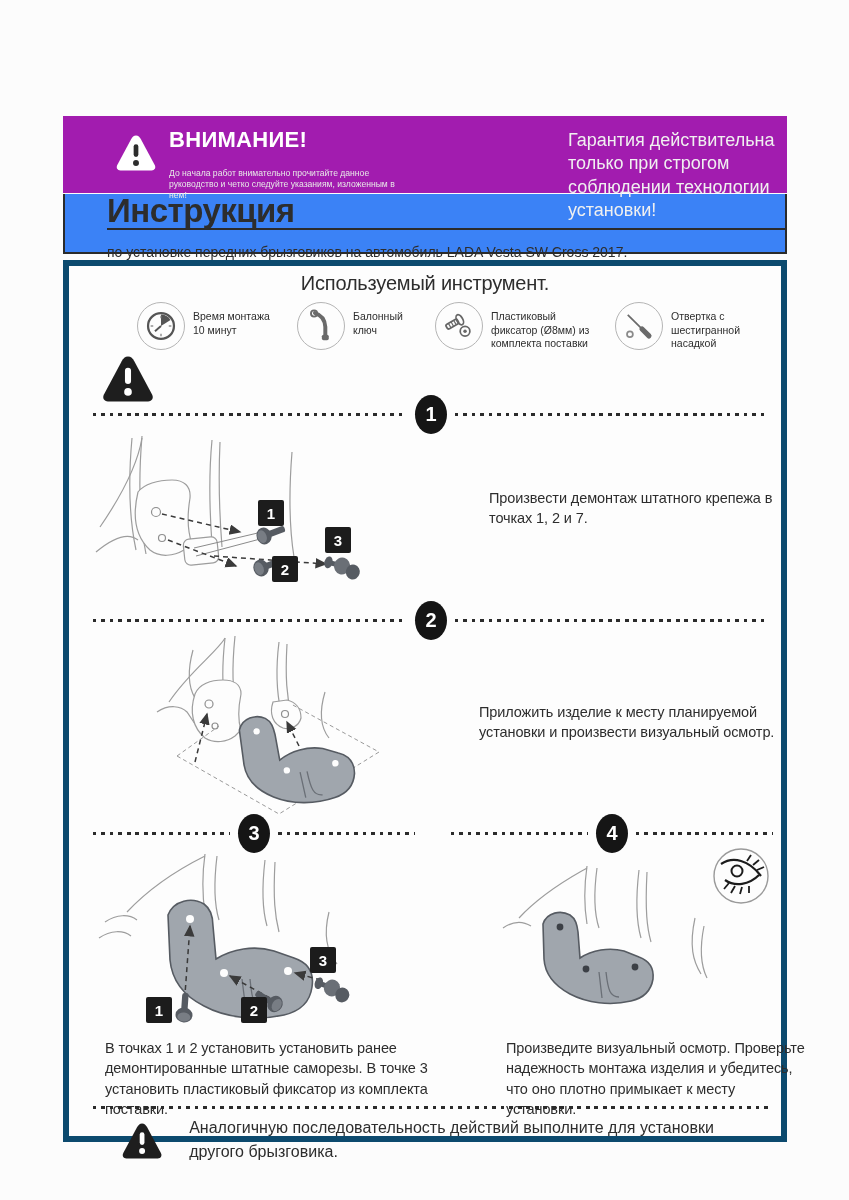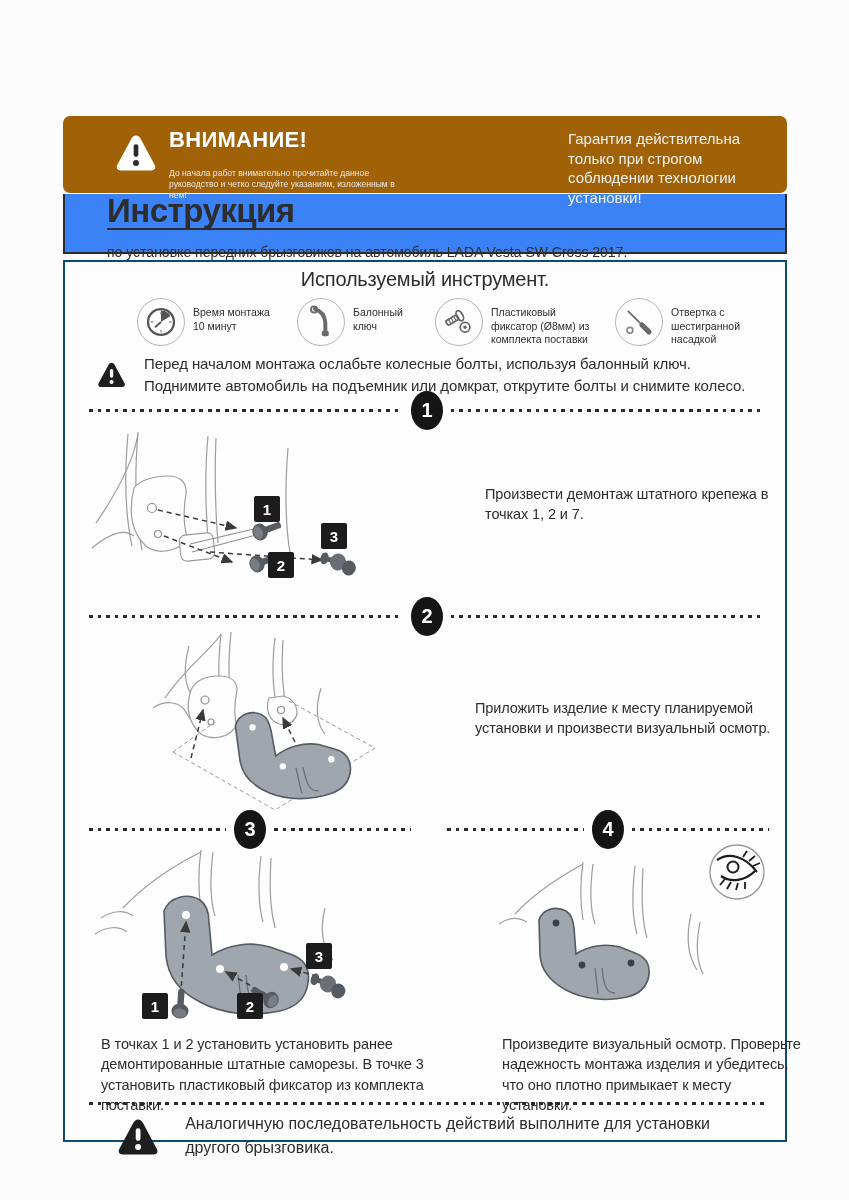--- a/index.html
+++ b/index.html
@@ -1,34 +1,34 @@
 <!DOCTYPE html>
 <html><head>
 <meta charset="utf-8">
 <style>
   * { margin:0; padding:0; box-sizing:border-box; }
   html,body { width:849px; height:1200px; background:#fcfcfc; font-family:"Liberation Sans", sans-serif; color:#2d2d2d; overflow:hidden; }
   .sheet { position:absolute; left:63px; top:116px; width:724px; }
 
   
-  .band { position:relative; height:77px; background:#a16207; color:#fff;border-radius:7px; }
+  .band { position:relative; height:77px; background:#a21caf; color:#fff; }
   .band-tri { position:absolute; left:52px; top:17px; }
   .attn-col { position:absolute; left:106px; top:11px; }
   .attn-title { font-size:22px; font-weight:bold; letter-spacing:.3px; }
   .attn-sub { font-size:8.6px; line-height:1.3; margin-top:15px; width:230px; color:#e8e8e8; }
-  .guarantee { position:absolute; left:505px; top:13px; width:210px; font-size:15px; line-height:1.3; color:#f0f0f0; }
+  .guarantee { position:absolute; left:505px; top:13px; width:210px; font-size:18px; line-height:1.3; color:#f0f0f0; }
 
   
   .title-box { height:60px; border:2px solid #2b2b2b; border-top:none; background:#3b82f6; padding-left:42px; }
   .doc-title { font-size:33px; font-weight:bold; letter-spacing:-.5px; line-height:1.02; margin-top:1px; }
   .title-rule { height:2px; background:#2b2b2b; margin-top:0px; }
   .doc-subtitle { font-size:14px; margin-top:14px; }
 
   
-  .panel { position:relative; margin-top:6px; height:882px; border:2px solid #0c4a6e; background:#fdfdfd; }
+  .panel { position:relative; margin-top:6px; height:882px; border:6px solid #0c4a6e; background:#fdfdfd; }
   .abs { position:absolute; }
   .tools-title { top:6px; width:100%; text-align:center; font-size:20px; letter-spacing:-.2px; }
   .tools-row { top:36px; left:0; width:100%; display:flex; justify-content:center; gap:24px; padding-left:46px; }
   .tool { display:flex; gap:8px; align-items:flex-start; }
   .tool-circle { width:48px; height:48px; border:1px solid #b5b5b5; border-radius:50%; flex:0 0 auto; display:flex; align-items:center; justify-content:center; background:#fdfdfd; }
   .tool-label { font-size:10.5px; line-height:1.3; padding-top:8px; }
   .w1{width:80px}.w2{width:58px}.w3{width:100px}.w4{width:88px}
 
   .warn-row { top:88px; left:32px; width:668px; display:flex; gap:18px; align-items:center; }
   .warn-text { font-size:15px; line-height:1.45; letter-spacing:-.1px; }
@@ -145,21 +145,20 @@
         <span class="tool-label w4">Отвертка с шестигранной насадкой</span>
       </div>
     </div>
 
     <div class="abs warn-row">
       <svg width="54" height="50" viewBox="0 0 48 44">
         <path d="M24,2 C26.6,2 28.2,3.6 29.6,6.2 L45.4,35.8 C47,38.9 45.4,41.9 41.8,41.9 L6.2,41.9 C2.6,41.9 1,38.9 2.6,35.8 L18.4,6.2 C19.8,3.6 21.4,2 24,2 Z" fill="#1e1e1e"></path>
         <rect x="21.3" y="12" width="5.4" height="14.5" rx="2.7" fill="#fff"></rect>
         <circle cx="24" cy="33.5" r="3.4" fill="#fff"></circle>
       </svg>
-      <div class="warn-text">Перед началом монтажа ослабьте колесные болты, используя балонный ключ. Поднимите автомобиль на подъемник или домкрат, открутите болты и снимите колесо.</div>
     </div>
 
     <div class="abs divider d1">
       <span class="dots"></span>
       <span class="badge">1</span>
       <span class="dots"></span>
     </div>
 
     <svg class="abs ill1" width="310" height="180" viewBox="0 0 310 180">
       <defs>

